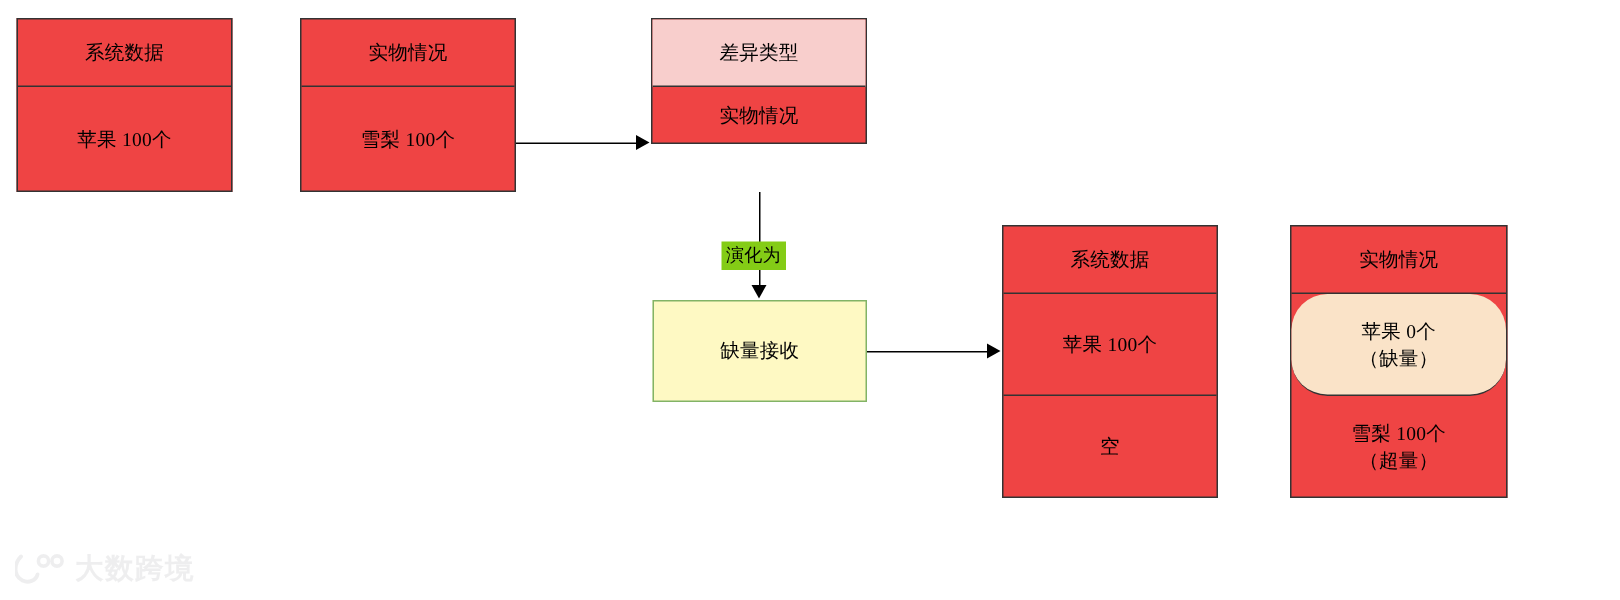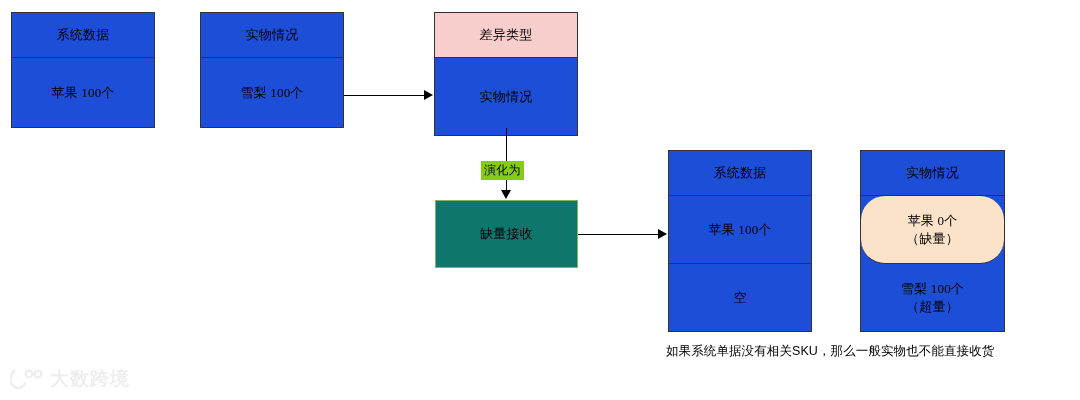--- a/index.html
+++ b/index.html
@@ -15,21 +15,21 @@
     font-family: "Liberation Sans", "DejaVu Sans", sans-serif;
     color: #000000;
     -webkit-font-smoothing: antialiased;
   }
 
   
   .node {
     position: absolute;
     box-sizing: border-box;
     border: 1px solid #333333;
-    background: #1d4ed8;
+    background: #ef4444;
     display: flex;
     flex-direction: column;
   }
   .cell {
     box-sizing: border-box;
     display: flex;
     align-items: center;
     justify-content: center;
     text-align: center;
     font-size: 13px;
@@ -44,21 +44,21 @@
   .cell.head {
     height: 45px;
     flex: 0 0 45px;
   }
   .cell.body {
     flex: 1 1 auto;
     font-family: Liberation Serif, serif;
   }
 
   .fill-pink   { background: #f8cecc; }
-  .fill-green  { background: #0f766e; border-color: #82b366; }
+  .fill-green  { background: #fef9c3; border-color: #82b366; }
   .fill-orange { background: #fae3c8; border-radius: 24px; }
 
   
   .plain-box {
     position: absolute;
     box-sizing: border-box;
     border: 1px solid #82b366;
     display: flex;
     align-items: center;
     justify-content: center;
@@ -139,21 +139,21 @@
 </div>
 
 <div class="node" style="left:200px; top:12px; width:144px; height:116px;">
   <div class="cell head divider">实物情况</div>
   <div class="cell body">雪梨 100个</div>
 </div>
 
 <div class="hline" style="left:344px; top:95px; width:82px;"></div>
 <div class="arrow-right" style="left:424px; top:90px;"></div>
 
-<div class="node" style="left:434px; top:12px; width:144px; height:124px;">
+<div class="node" style="left:434px; top:12px; width:144px; height:84px;">
   <div class="cell head divider fill-pink">差异类型</div>
   <div class="cell body">实物情况</div>
 </div>
 
 <div class="vline" style="left:506px; top:128px; height:64px;"></div>
 <div class="arrow-down" style="left:501px; top:190px;"></div>
 <div class="edge-label" style="left:481px; top:161px;">演化为</div>
 
 <div class="plain-box fill-green" style="left:435px; top:200px; width:143px; height:68px;">
   <span>缺量接收</span>
@@ -170,21 +170,20 @@
 
 <div class="node" style="left:860px; top:150px; width:145px; height:182px;">
   <div class="cell head divider">实物情况</div>
   <div class="cell body divider fill-orange">苹果 0个
 （缺量）</div>
   <div class="cell body">雪梨 100个
 （超量）</div>
 </div>
 
 <div class="footnote" style="left:666px; top:342px;">
-  <div>如果系统单据没有相关SKU，那么一般实物也不能直接收货</div>
 </div>
 
 <div class="watermark" style="left:10px; top:366px;">
   <span class="wm-mark">
     <svg width="34" height="24" viewBox="0 0 34 24" aria-hidden="true">
       <path d="M4 4 C-1 9, -1 17, 5 20 C9 22, 14 20, 15 16" fill="none" stroke="#ececed" stroke-width="2.6" stroke-linecap="round"></path>
       <circle cx="19" cy="7" r="3.4" fill="none" stroke="#ececed" stroke-width="2.4"></circle>
       <circle cx="28" cy="7" r="3.4" fill="none" stroke="#ececed" stroke-width="2.4"></circle>
     </svg>
   </span>

